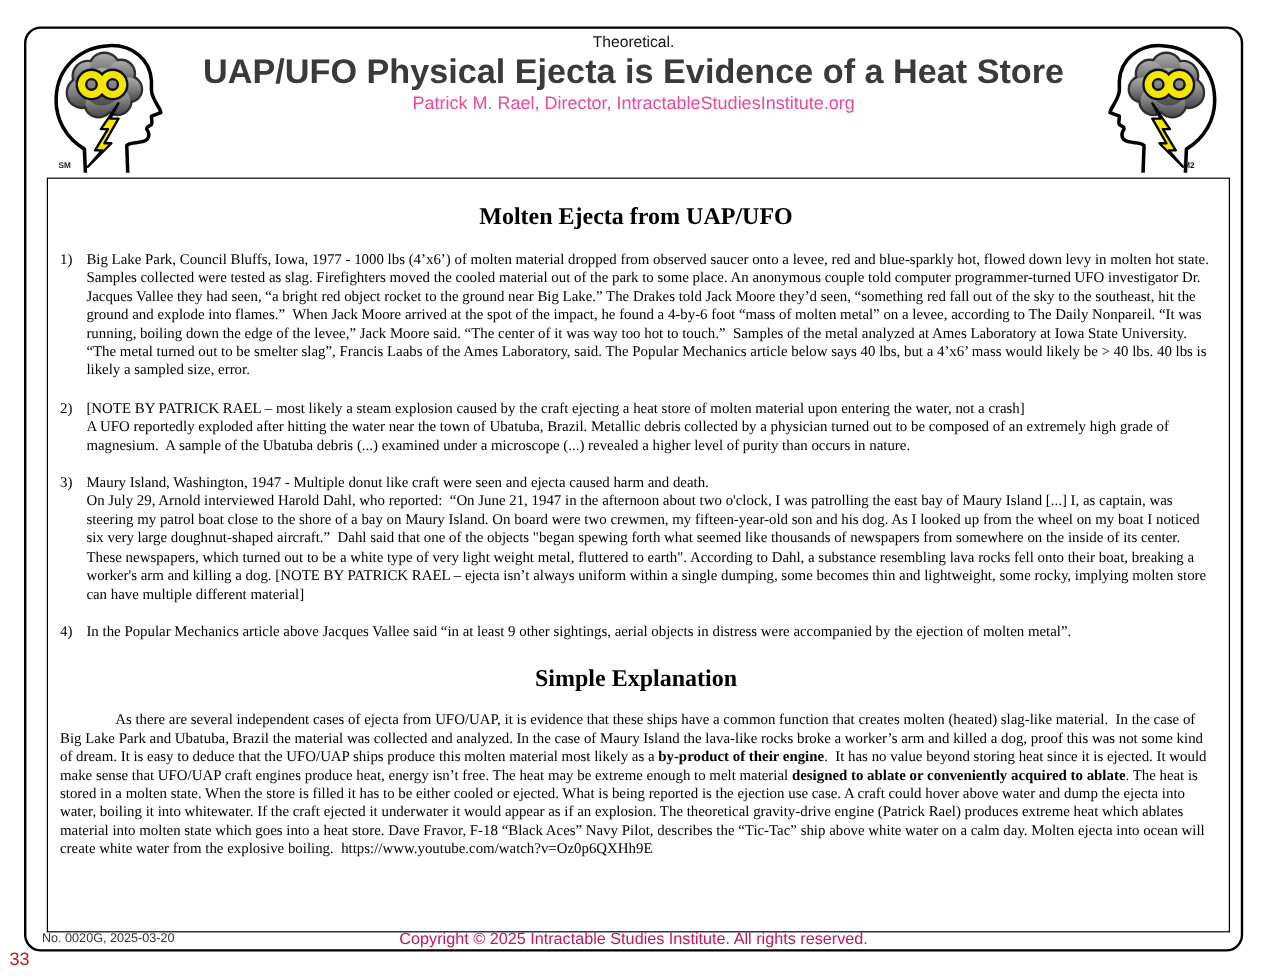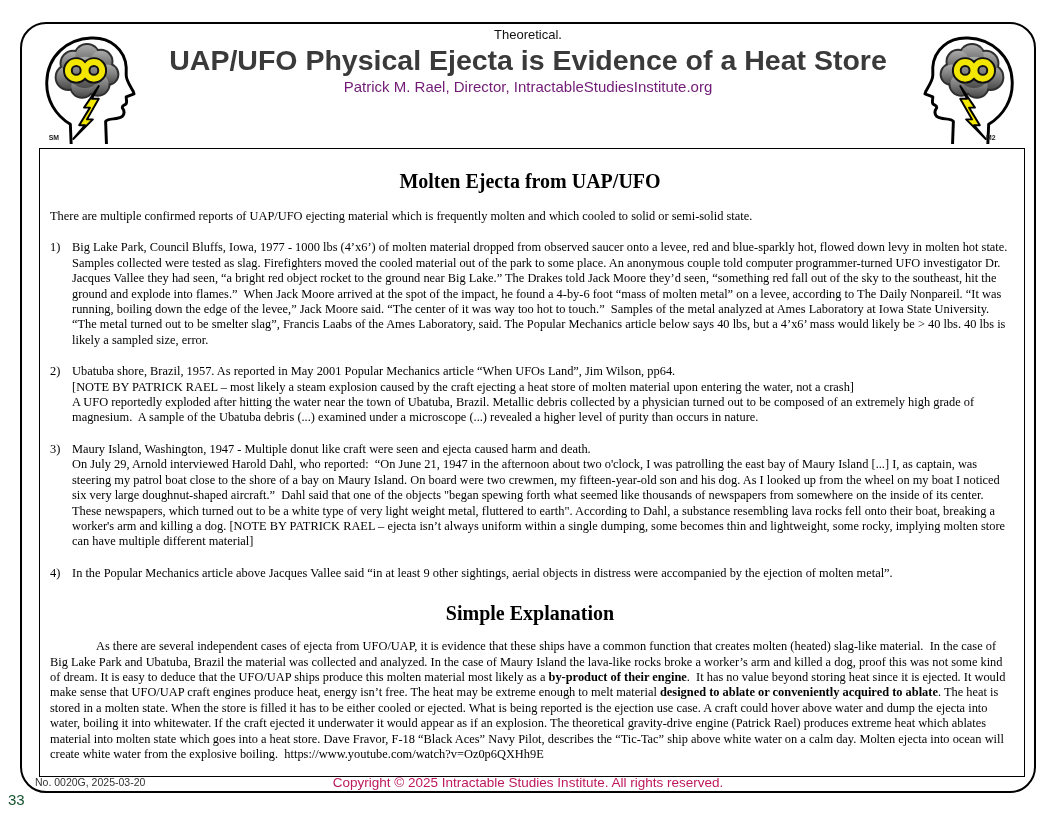--- a/index.html
+++ b/index.html
@@ -1,45 +1,45 @@
 <!DOCTYPE html>
 <html><head>
 <meta charset="utf-8">
 <style>
   html,body{margin:0;padding:0;background:#ffffff;}
   .canvas{position:relative;width:1056px;height:816px;background:#ffffff;overflow:hidden;
           font-family:"Liberation Sans",sans-serif;}
   .sheet{position:absolute;left:20px;top:22px;width:1016px;height:771px;box-sizing:border-box;
-         border:2px solid #000;border-radius:26px;background:#fff;}
+         border:2px solid #000;border-radius:14px;background:#fff;}
   .tagline{position:absolute;top:3px;left:0;right:0;text-align:center;
            font-size:13px;color:#111;}
   .header{position:absolute;top:21px;left:0;right:0;text-align:center;}
   .title{font-size:28.5px;font-weight:bold;color:#3a3a3a;line-height:31px;letter-spacing:0px;}
   .subtitle{font-size:19px;font-weight:bold;color:#3a3a3a;line-height:23px;margin-top:3px;}
-  .author{font-size:15px;color:#701a75;line-height:18px;margin-top:2px;}
+  .author{font-size:15px;color:#ec4899;line-height:18px;margin-top:2px;}
   .logo{position:absolute;width:98px;height:110px;}
   .logo-left{left:16px;top:10px;}
   .logo-right{left:901px;top:10px;}
   .content-box{position:absolute;left:17px;top:124px;width:986px;height:629px;box-sizing:border-box;
                border:1.5px solid #000;padding:16px 14px 0 10px;
                font-family:"Liberation Serif",serif;font-size:12.4px;line-height:15.4px;color:#000;}
   .h-serif{text-align:center;font-family:"Liberation Serif",serif;font-size:20px;font-weight:bold;
            line-height:23px;margin-top:5px;}
   .h2{margin-top:21px;}
   .intro{margin-top:16px;white-space:pre-wrap;}
   .item{display:flex;margin-top:16px;}
   .item-num{flex:0 0 22px;width:22px;}
   .item-body{flex:1;min-width:0;}
   .seg{white-space:pre-wrap;}
   .explanation{margin-top:14px;text-indent:46px;white-space:pre-wrap;}
   .b{font-weight:bold;}
   .doc-number{position:absolute;left:13px;bottom:2px;font-size:10.5px;line-height:13px;color:#333;}
   .copyright{position:absolute;left:0;right:0;bottom:1px;text-align:center;
              font-size:13.5px;line-height:15px;color:#be185d;}
-  .page-number{position:absolute;left:8px;top:791px;font-size:15px;color:#14532d;}
+  .page-number{position:absolute;left:8px;top:791px;font-size:15px;color:#b91c1c;}
 </style>
 </head>
 <body>
 
 <div class="canvas">
   <div class="sheet">
 
     <div class="tagline">Theoretical.</div>
 
     <svg class="logo logo-left" viewBox="0 0 100 112">
@@ -94,32 +94,30 @@
 
     <svg class="logo logo-right" viewBox="0 0 100 112">
       <g transform="translate(100,0) scale(-1,1)">
           <use href="#headfig"></use>
         </g>
       <text x="74" y="108" text-anchor="end" font-size="7" font-weight="bold" fill="#1a1a1a">M2</text>
     </svg>
 
     <div class="content-box">
       <div class="h-serif">Molten Ejecta from UAP/UFO</div>
-      <div class="intro">There are multiple confirmed reports of UAP/UFO ejecting material which is frequently molten and which cooled to solid or semi-solid state.</div>
       <div id="ejecta-list">
           <div class="item">
             <div class="item-num">1)</div>
             <div class="item-body">
               <div class="seg">Big Lake Park, Council Bluffs, Iowa, 1977 - 1000 lbs (4’x6’) of molten material dropped from observed saucer onto a levee, red and blue-sparkly hot, flowed down levy in molten hot state. Samples collected were tested as slag. Firefighters moved the cooled material out of the park to some place. An anonymous couple told computer programmer-turned UFO investigator Dr. Jacques Vallee they had seen, “a bright red object rocket to the ground near Big Lake.” The Drakes told Jack Moore they’d seen, “something red fall out of the sky to the southeast, hit the ground and explode into flames.”  When Jack Moore arrived at the spot of the impact, he found a 4-by-6 foot “mass of molten metal” on a levee, according to The Daily Nonpareil. “It was running, boiling down the edge of the levee,” Jack Moore said. “The center of it was way too hot to touch.”  Samples of the metal analyzed at Ames Laboratory at Iowa State University. “The metal turned out to be smelter slag”, Francis Laabs of the Ames Laboratory, said. The Popular Mechanics article below says 40 lbs, but a 4’x6’ mass would likely be &gt; 40 lbs. 40 lbs is likely a sampled size, error.</div>
             </div>
           </div>
           <div class="item">
             <div class="item-num">2)</div>
             <div class="item-body">
-              <div class="seg">Ubatuba shore, Brazil, 1957. As reported in May 2001 Popular Mechanics article “When UFOs Land”, Jim Wilson, pp64.</div>
               <div class="seg">[NOTE BY PATRICK RAEL – most likely a steam explosion caused by the craft ejecting a heat store of molten material upon entering the water, not a crash]</div>
               <div class="seg">A UFO reportedly exploded after hitting the water near the town of Ubatuba, Brazil. Metallic debris collected by a physician turned out to be composed of an extremely high grade of magnesium.  A sample of the Ubatuba debris (...) examined under a microscope (...) revealed a higher level of purity than occurs in nature.</div>
             </div>
           </div>
           <div class="item">
             <div class="item-num">3)</div>
             <div class="item-body">
               <div class="seg">Maury Island, Washington, 1947 - Multiple donut like craft were seen and ejecta caused harm and death.</div>
               <div class="seg">On July 29, Arnold interviewed Harold Dahl, who reported:  “On June 21, 1947 in the afternoon about two o'clock, I was patrolling the east bay of Maury Island [...] I, as captain, was steering my patrol boat close to the shore of a bay on Maury Island. On board were two crewmen, my fifteen-year-old son and his dog. As I looked up from the wheel on my boat I noticed six very large doughnut-shaped aircraft.”  Dahl said that one of the objects "began spewing forth what seemed like thousands of newspapers from somewhere on the inside of its center. These newspapers, which turned out to be a white type of very light weight metal, fluttered to earth". According to Dahl, a substance resembling lava rocks fell onto their boat, breaking a worker's arm and killing a dog. [NOTE BY PATRICK RAEL – ejecta isn’t always uniform within a single dumping, some becomes thin and lightweight, some rocky, implying molten store can have multiple different material]</div>
             </div>

